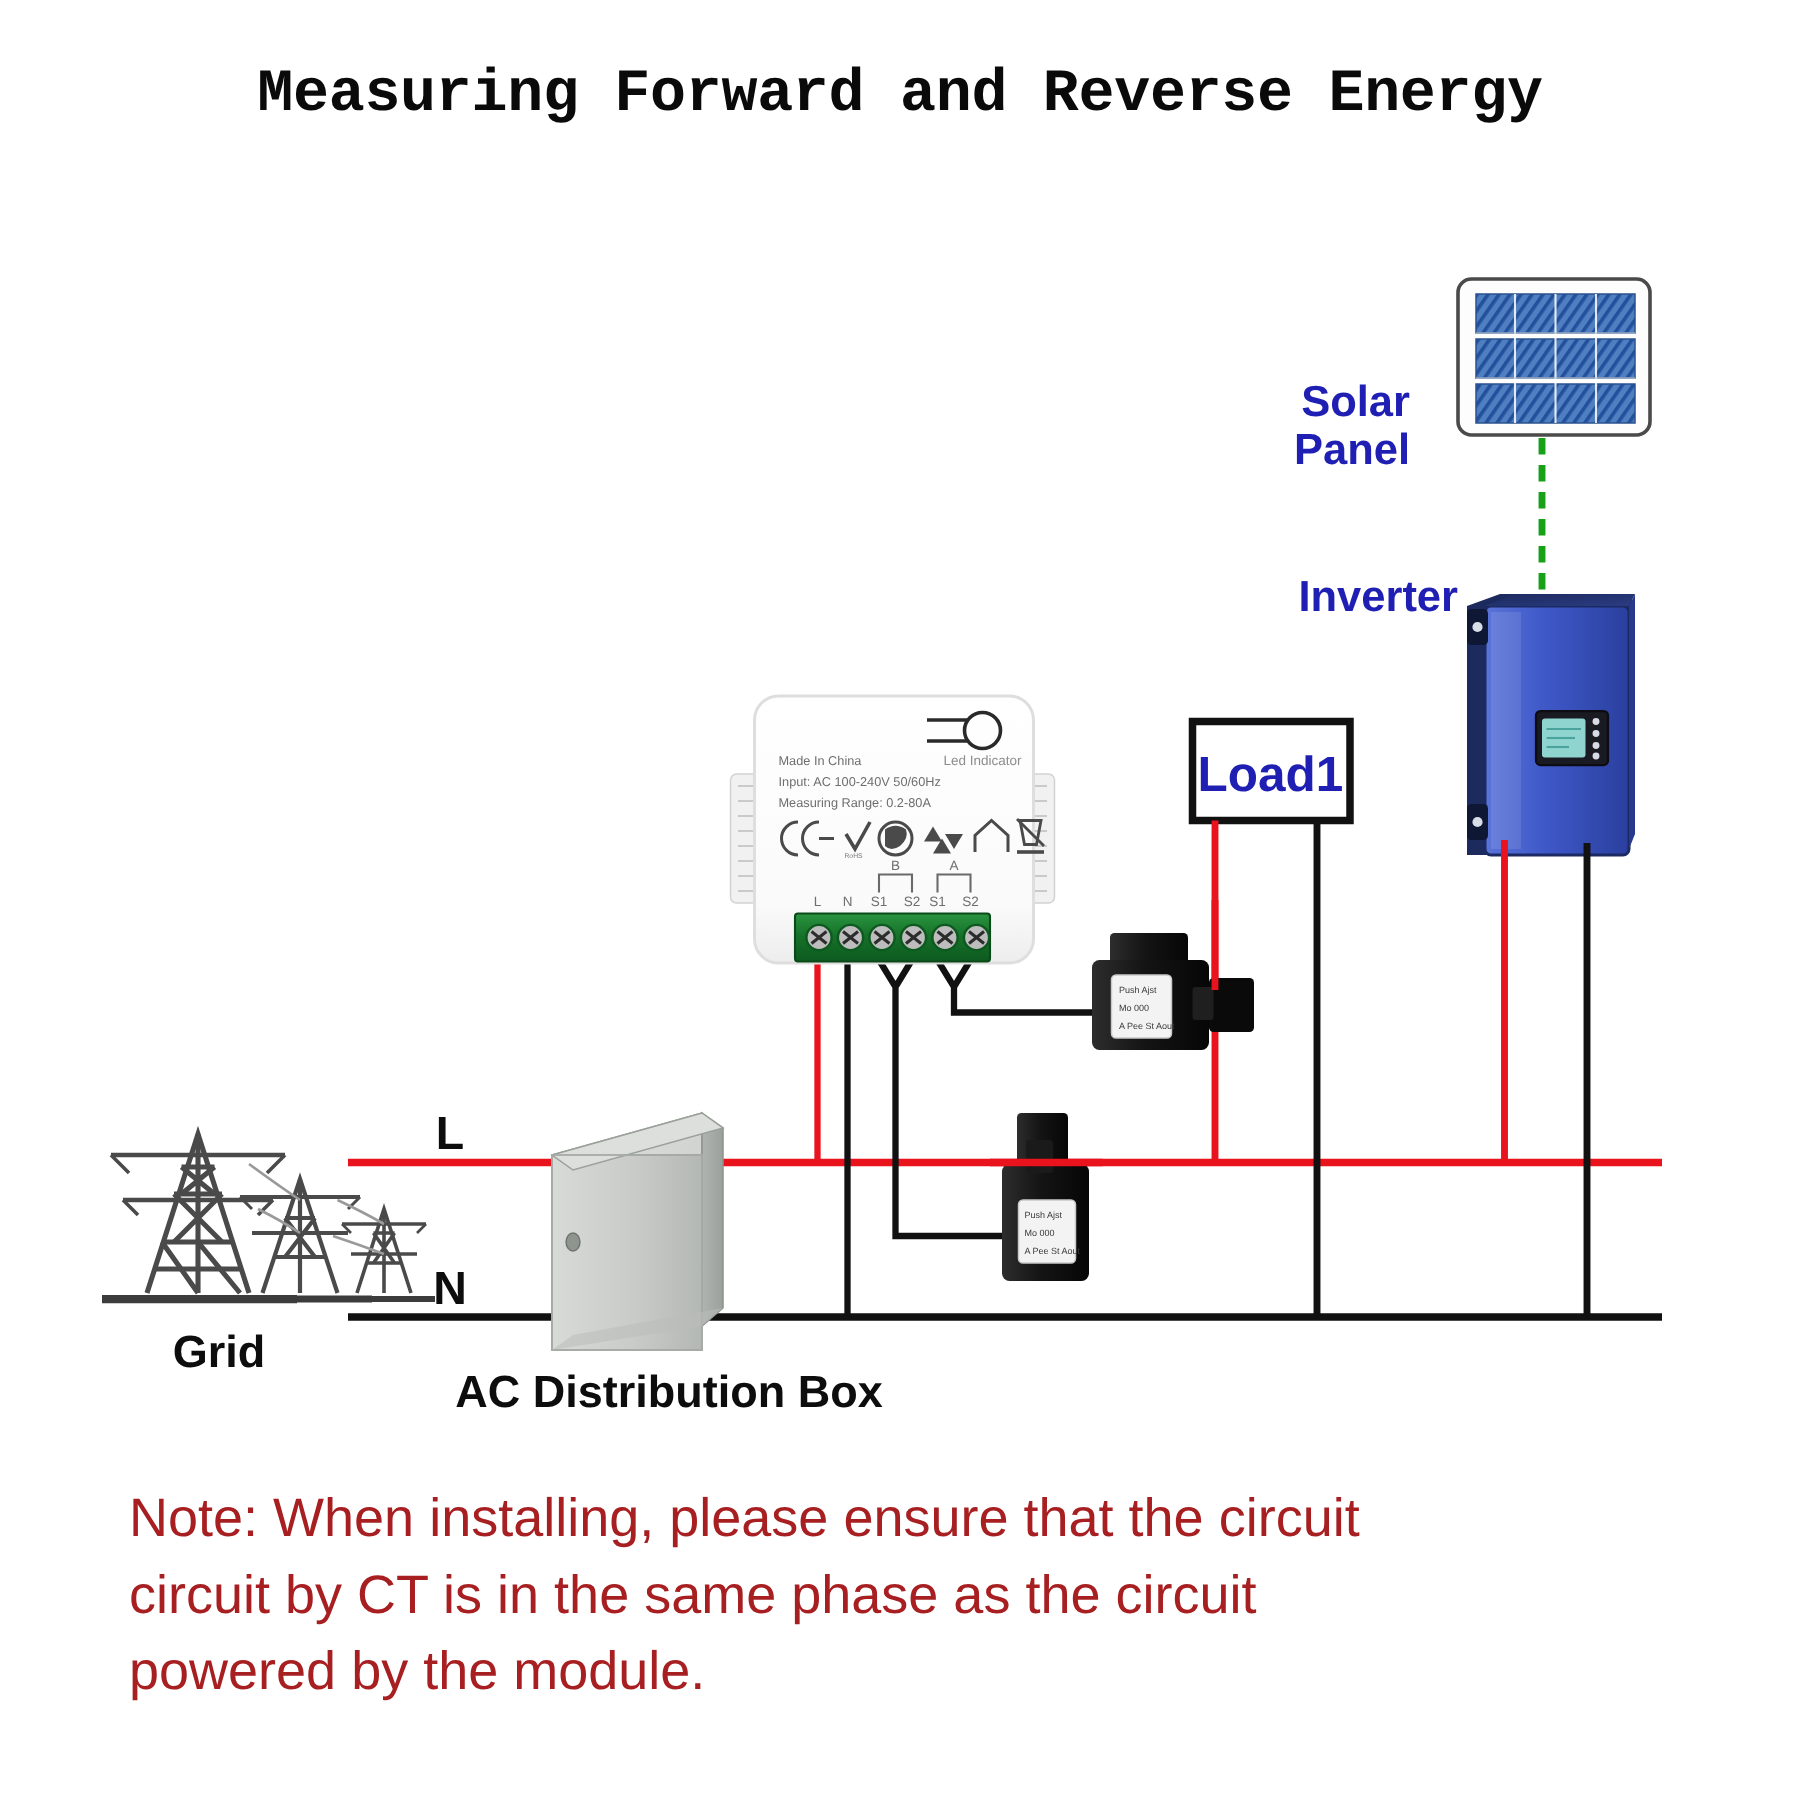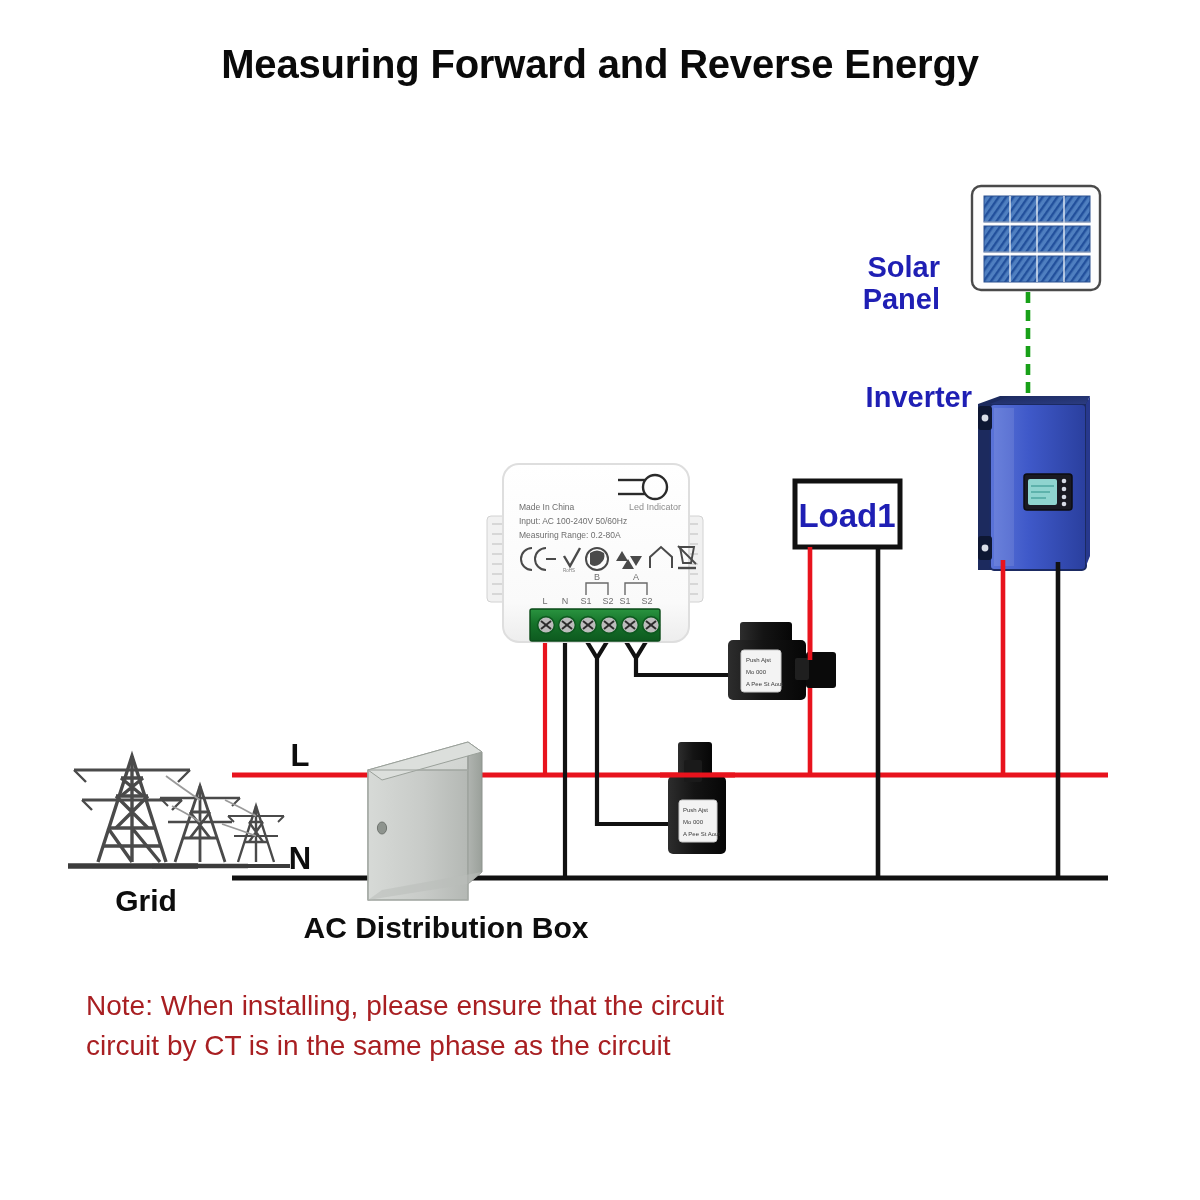--- a/index.html
+++ b/index.html
@@ -14,34 +14,34 @@
 
   .title-block{
     position:absolute;left:0;top:38px;width:1200px;
     text-align:center;
     font-weight:bold;
     font-size:40px;
     line-height:1.32;
     color:#0a0a0a;
     letter-spacing:-0.2px;
   }
-  .title-block div{white-space:nowrap;}
+  .title-block div{white-space:nowrap;font-family:Liberation Mono, monospace;}
 
   svg#diagram{position:absolute;left:0;top:0;width:1200px;height:1200px;}
 
   .lbl{font-family:"Liberation Sans",sans-serif;}
   .lbl-blue{fill:#1f1fb4;font-weight:bold;}
   .lbl-black{fill:#0d0d0d;font-weight:bold;}
   .tiny{fill:#8d8d8d;font-weight:normal;}
   .tiny-dk{fill:#6e6e6e;font-weight:normal;}
 
   .note-block{
     position:absolute;left:86px;top:986px;width:1035px;
     color:#a81f22;
-    font-size:28px;
+    font-size:36px;
     line-height:1.42;
     font-weight:normal;
   }
 </style>
 </head>
 <body>
 
 <div id="stage">
 
   <div class="title-block">
@@ -370,15 +370,16 @@
           <line x1="646" y1="621" x2="656" y2="629"></line>
             <line x1="646" y1="629" x2="656" y2="621"></line>
         </g>
       </g>
     </g>
   </svg>
 
   <div class="note-block">
     <div>Note: When installing, please ensure that the circuit</div>
     <div>circuit by CT is in the same phase as the circuit</div>
+    <div>powered by the module.</div>
   </div>
 
 </div>
 
 </body></html>

